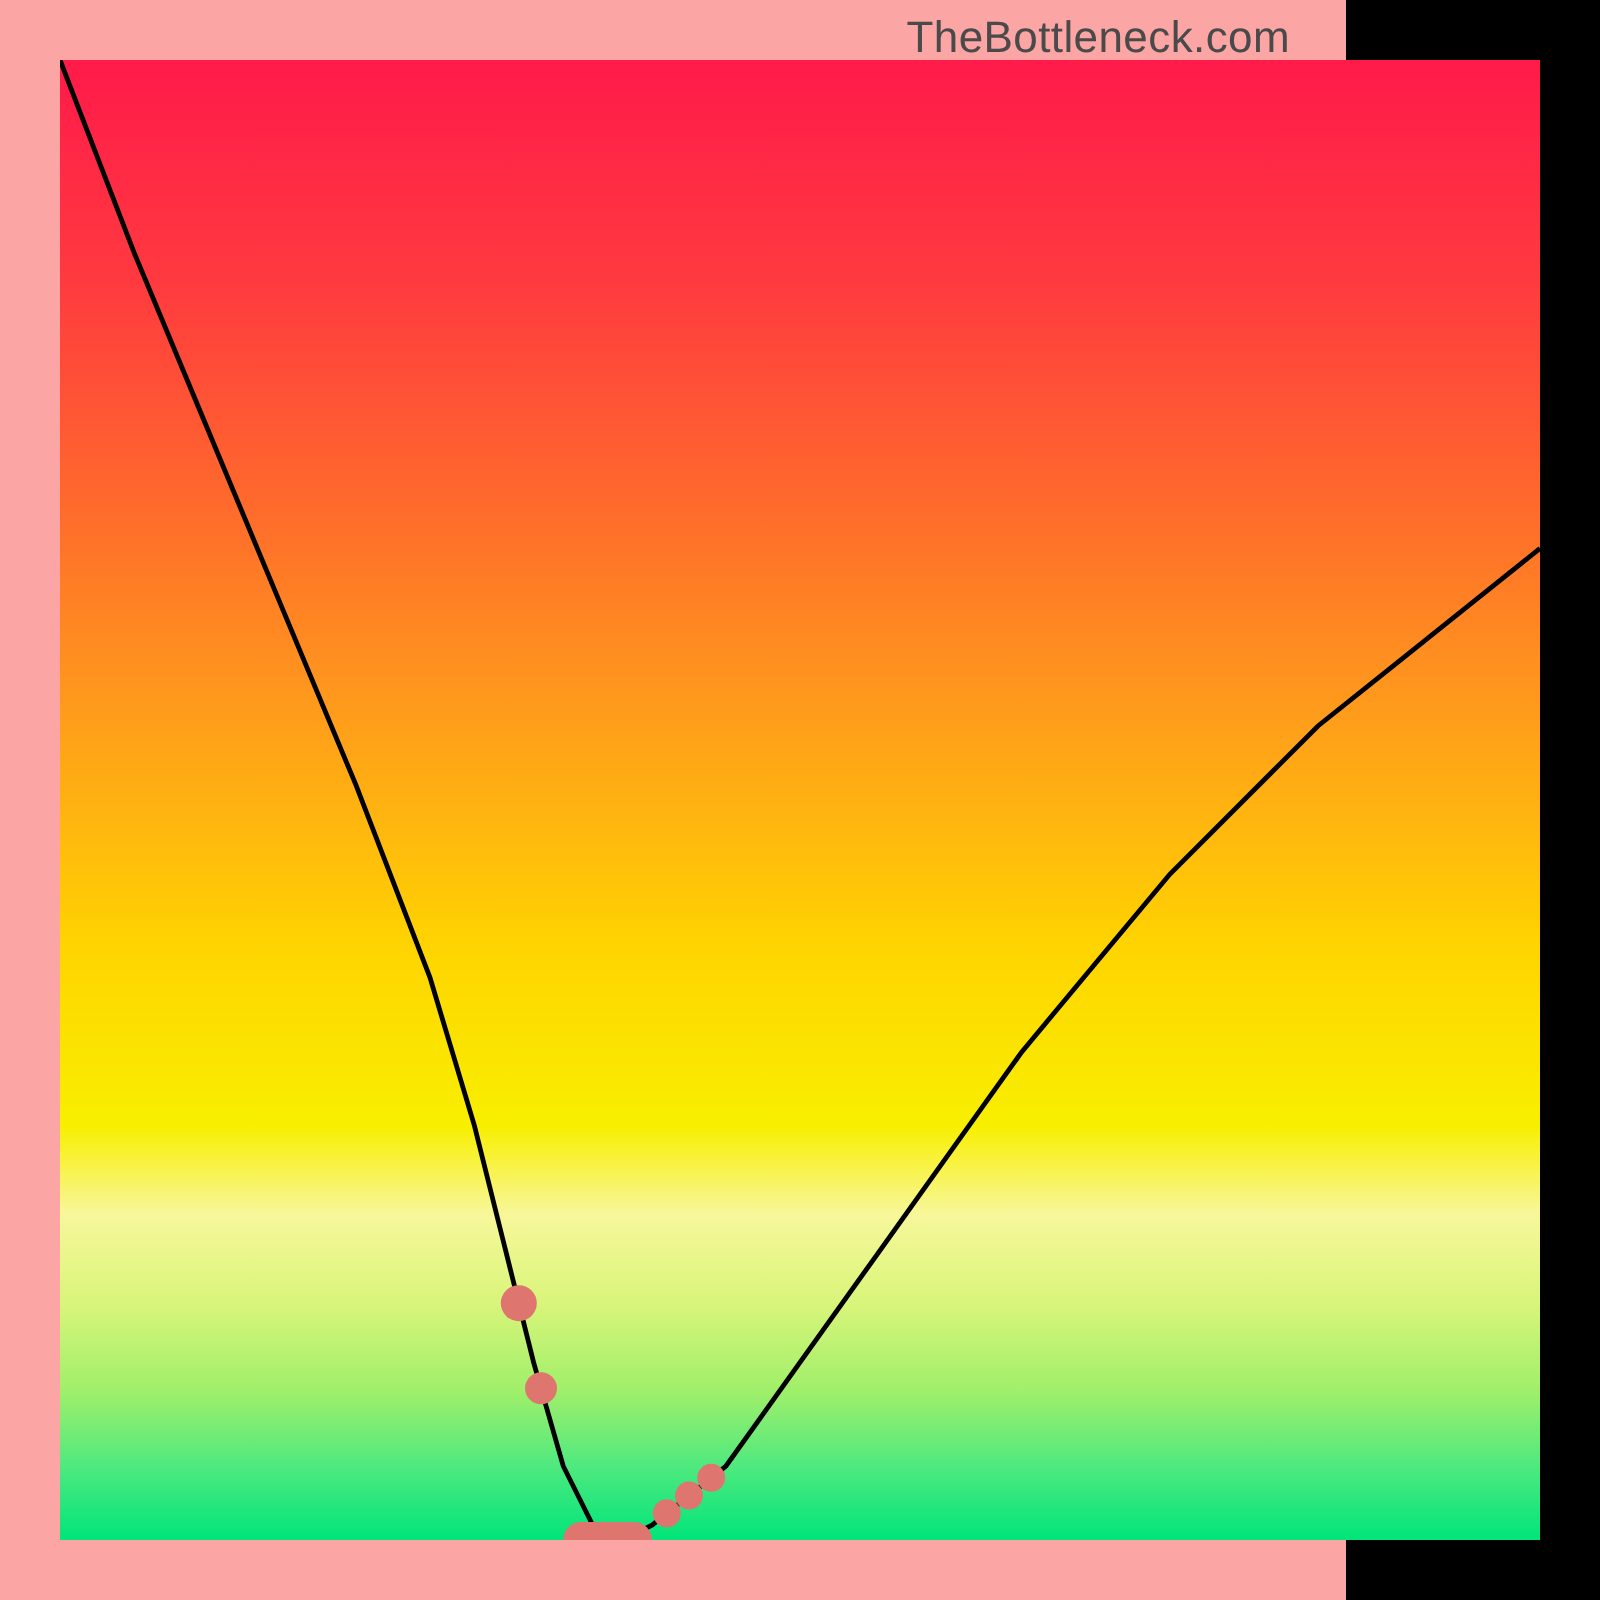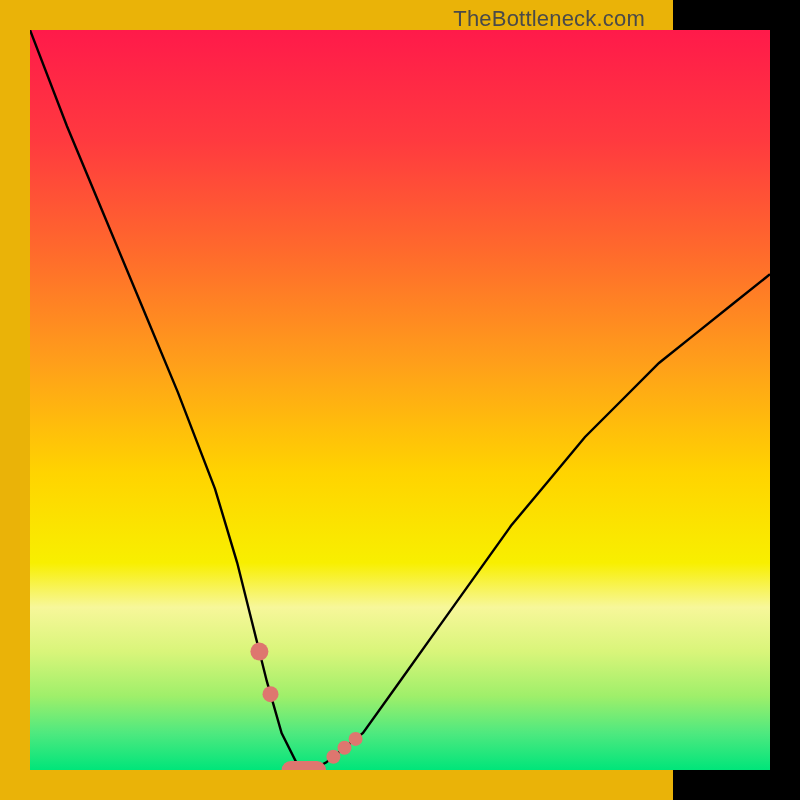--- a/index.html
+++ b/index.html
@@ -10,21 +10,21 @@
     background: #000;
     overflow: hidden;
     font-family: Arial, Helvetica, sans-serif;
   }
   .frame {
     position: absolute;
     left: 0;
     top: 0;
     width: 673px;
     height: 800px;
-    background: #eab308;
+    background: #fca5a5;
   }
   .plot {
     position: absolute;
     left: 30px;
     top: 30px;
     width: 740px;
     height: 740px;
     overflow: hidden;
   }
   .bg-gradient {

